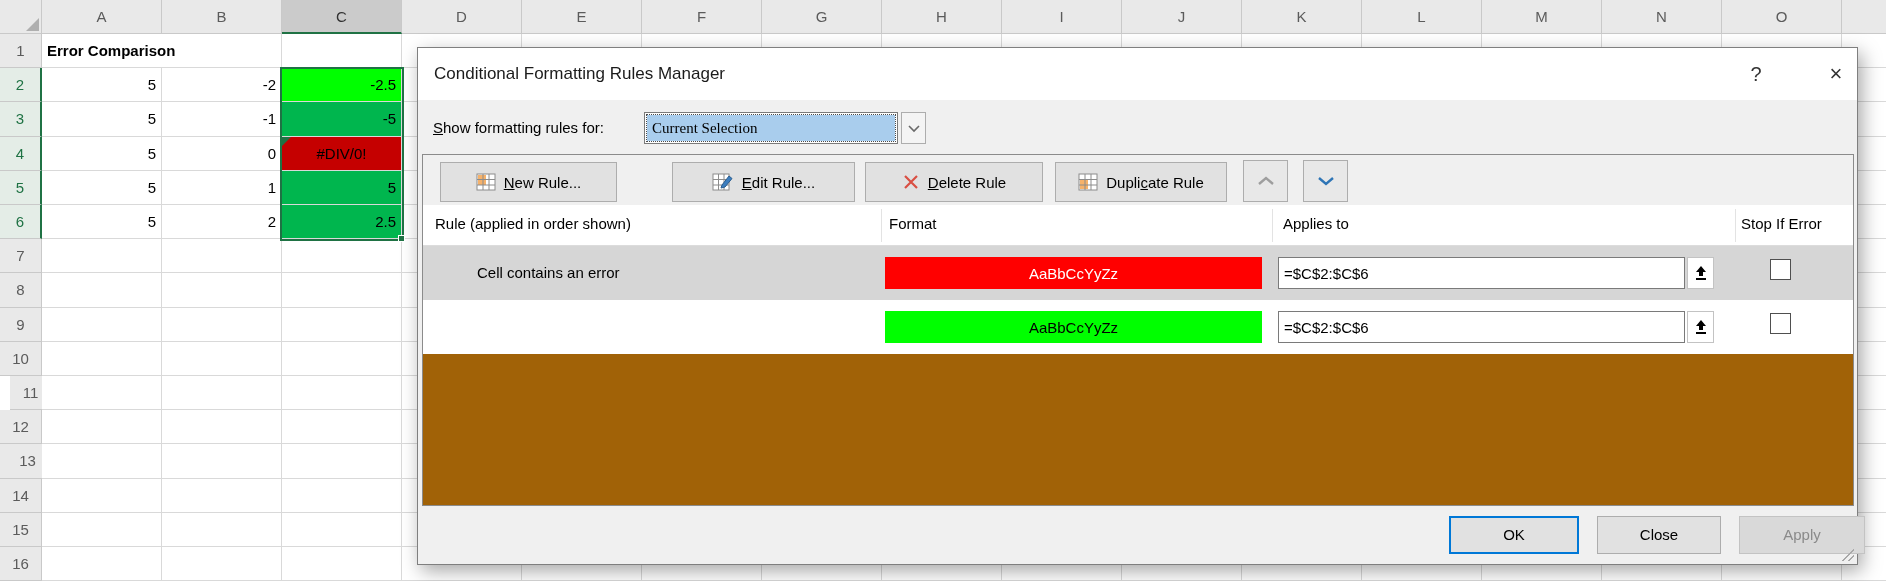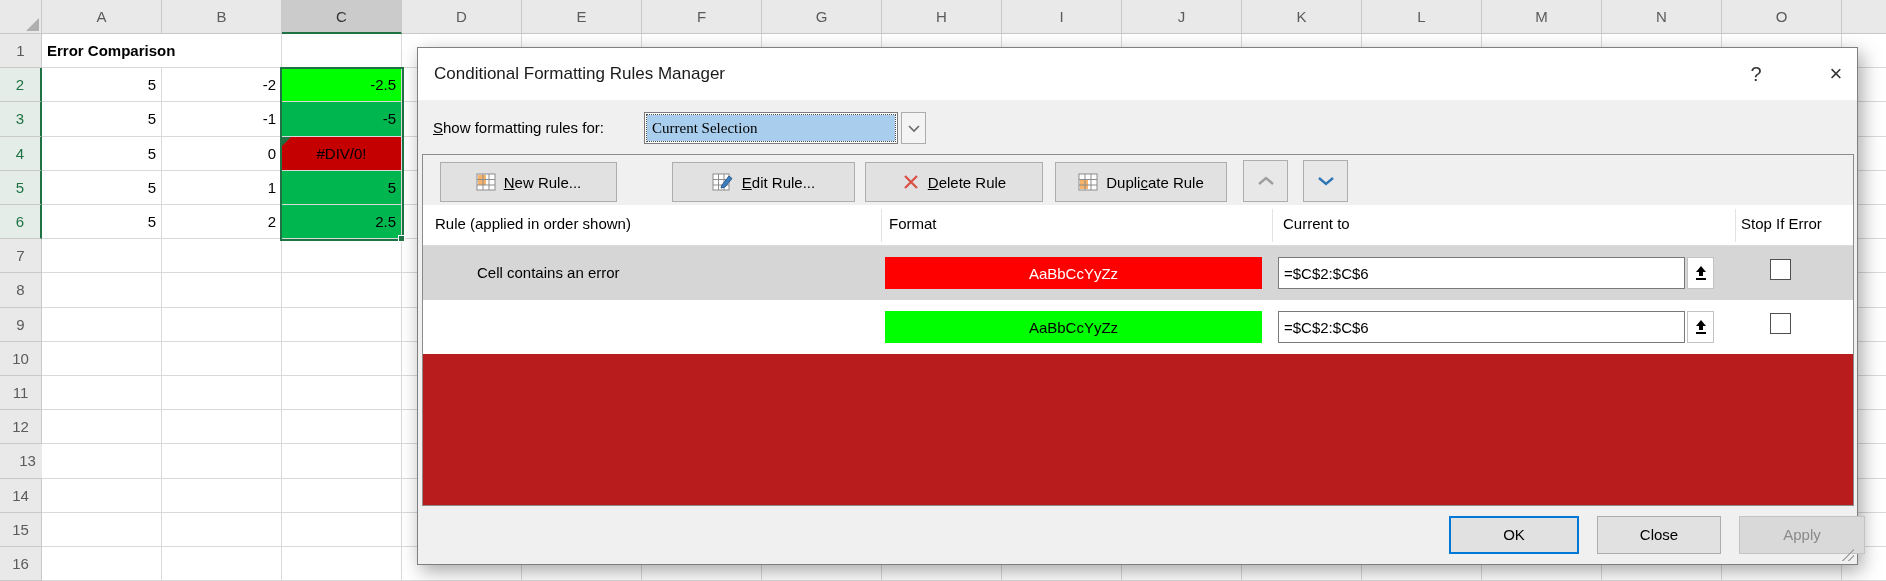--- a/index.html
+++ b/index.html
@@ -42,21 +42,21 @@
 
   #show-label { position:absolute; left:15px; top:71px; font-size:15px; color:#000; }
   #combo { position:absolute; left:226px; top:64px; width:254px; height:32px; background:#fff;
     border:1px solid #7A7A7A; display:flex; align-items:center;font-family:Liberation Serif, serif; }
   #combo-sel { margin:2px; padding:1px 5px; background:#A9CDED; outline:1px dotted #4a4a4a;
     font-size:15px; color:#000; flex:1; line-height:24px; }
   #combo-arrow { position:absolute; left:483px; top:64px; width:25px; height:32px;
     background:#F4F4F4; border:1px solid #ADADAD; display:flex; align-items:center; justify-content:center; }
 
   #panel { position:absolute; left:4px; top:106px; width:1432px; height:352px;
-    background:#b91c1c; border:1px solid #8B8B8B; }
+    background:#a16207; border:1px solid #8B8B8B; }
   #rules-toolbar { position:absolute; left:0; top:0; width:100%; height:50px; background:#F0F0F0; }
   .tbtn { position:absolute; top:7px; height:40px; background:#E1E1E1; border:1px solid #ADADAD;
     display:flex; align-items:center; justify-content:center; gap:8px; font-size:15px; color:#000; }
   .tbtn svg { flex:0 0 auto; }
   #btn-new { left:17px; width:177px; } #btn-edit { left:249px; width:183px; }
   #btn-delete { left:442px; width:178px; } #btn-duplicate { left:632px; width:172px; }
   .movebtn { position:absolute; top:5px; width:45px; height:42px; background:#E8E8E8;
     border:1px solid #ADADAD; display:flex; align-items:center; justify-content:center; }
   #btn-up { left:820px; } #btn-down { left:880px; }
 
@@ -278,21 +278,21 @@
       <div class="cell" style="left: 762px; top: 341.8px; width: 120px; height: 34.2px;"></div>
       <div class="cell" style="left: 882px; top: 341.8px; width: 120px; height: 34.2px;"></div>
       <div class="cell" style="left: 1002px; top: 341.8px; width: 120px; height: 34.2px;"></div>
       <div class="cell" style="left: 1122px; top: 341.8px; width: 120px; height: 34.2px;"></div>
       <div class="cell" style="left: 1242px; top: 341.8px; width: 120px; height: 34.2px;"></div>
       <div class="cell" style="left: 1362px; top: 341.8px; width: 120px; height: 34.2px;"></div>
       <div class="cell" style="left: 1482px; top: 341.8px; width: 120px; height: 34.2px;"></div>
       <div class="cell" style="left: 1602px; top: 341.8px; width: 120px; height: 34.2px;"></div>
       <div class="cell" style="left: 1722px; top: 341.8px; width: 120px; height: 34.2px;"></div>
       <div class="cell" style="left: 1842px; top: 341.8px; width: 44px; height: 34.2px; border-right: none;"></div>
-      <div class="hcell" style="left: 0px; top: 376px; width: 42px; height: 34.2px;">11</div>
+      <div class="hcell" style="left: 10px; top: 376px; width: 42px; height: 34.2px;">11</div>
       <div class="cell" style="left: 42px; top: 376px; width: 120px; height: 34.2px;"></div>
       <div class="cell" style="left: 162px; top: 376px; width: 120px; height: 34.2px;"></div>
       <div class="cell" style="left: 282px; top: 376px; width: 120px; height: 34.2px;"></div>
       <div class="cell" style="left: 402px; top: 376px; width: 120px; height: 34.2px;"></div>
       <div class="cell" style="left: 522px; top: 376px; width: 120px; height: 34.2px;"></div>
       <div class="cell" style="left: 642px; top: 376px; width: 120px; height: 34.2px;"></div>
       <div class="cell" style="left: 762px; top: 376px; width: 120px; height: 34.2px;"></div>
       <div class="cell" style="left: 882px; top: 376px; width: 120px; height: 34.2px;"></div>
       <div class="cell" style="left: 1002px; top: 376px; width: 120px; height: 34.2px;"></div>
       <div class="cell" style="left: 1122px; top: 376px; width: 120px; height: 34.2px;"></div>
@@ -449,21 +449,21 @@
         <button class="movebtn" id="btn-down">
           <svg width="20" height="12" viewBox="0 0 20 12">
               <polyline points="3,3 10,9 17,3" fill="none" stroke="#2E75B6" stroke-width="2.4"></polyline>
             </svg>
         </button>
       </div>
 
       <div id="list-header">
         <span id="h-rule">Rule (applied in order shown)</span>
         <span id="h-format">Format</span>
-        <span id="h-applies">Current to</span>
+        <span id="h-applies">Applies to</span>
         <span id="h-stop">Stop If Error</span>
         <i class="col-div" style="left:458px"></i>
           <i class="col-div" style="left:849px"></i>
           <i class="col-div" style="left:1312px"></i>
       </div>
 
       <div class="rule-row" id="rule-row-0">
         <span class="rule-name">Cell contains an error</span>
         <div class="swatch" style="background: rgb(255, 0, 0); color: rgb(255, 255, 255);">AaBbCcYyZz</div>
         <div class="applies-wrap">

